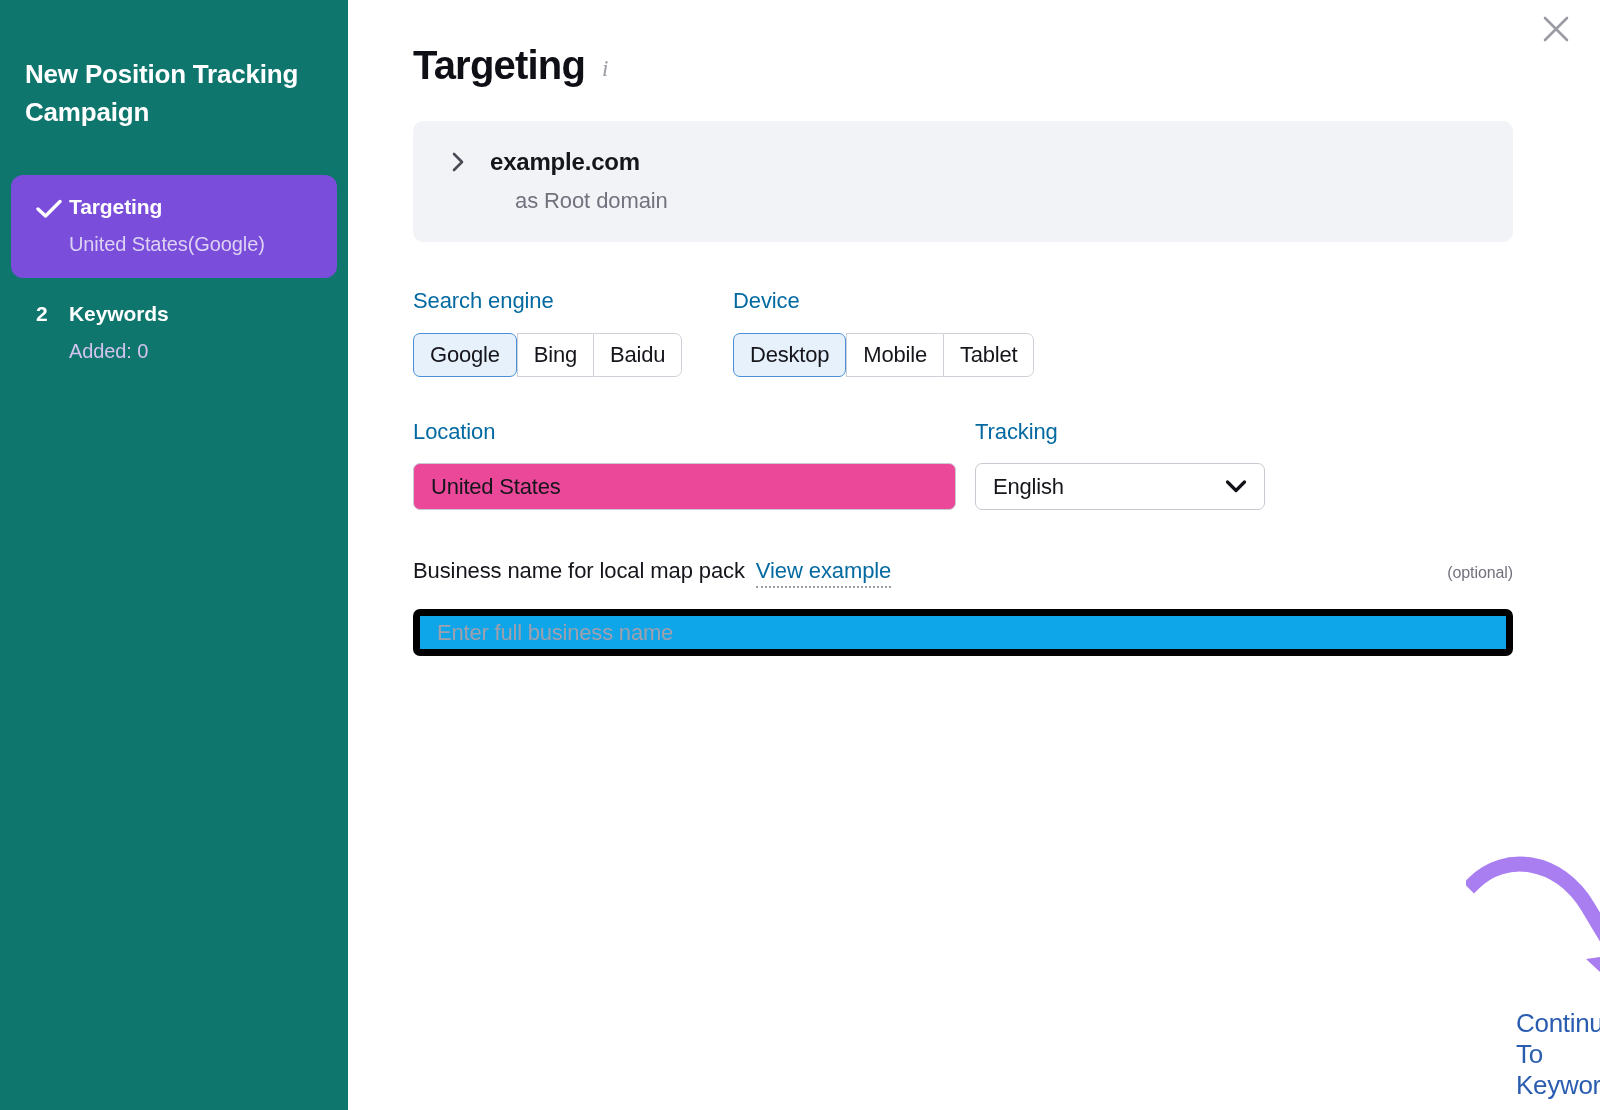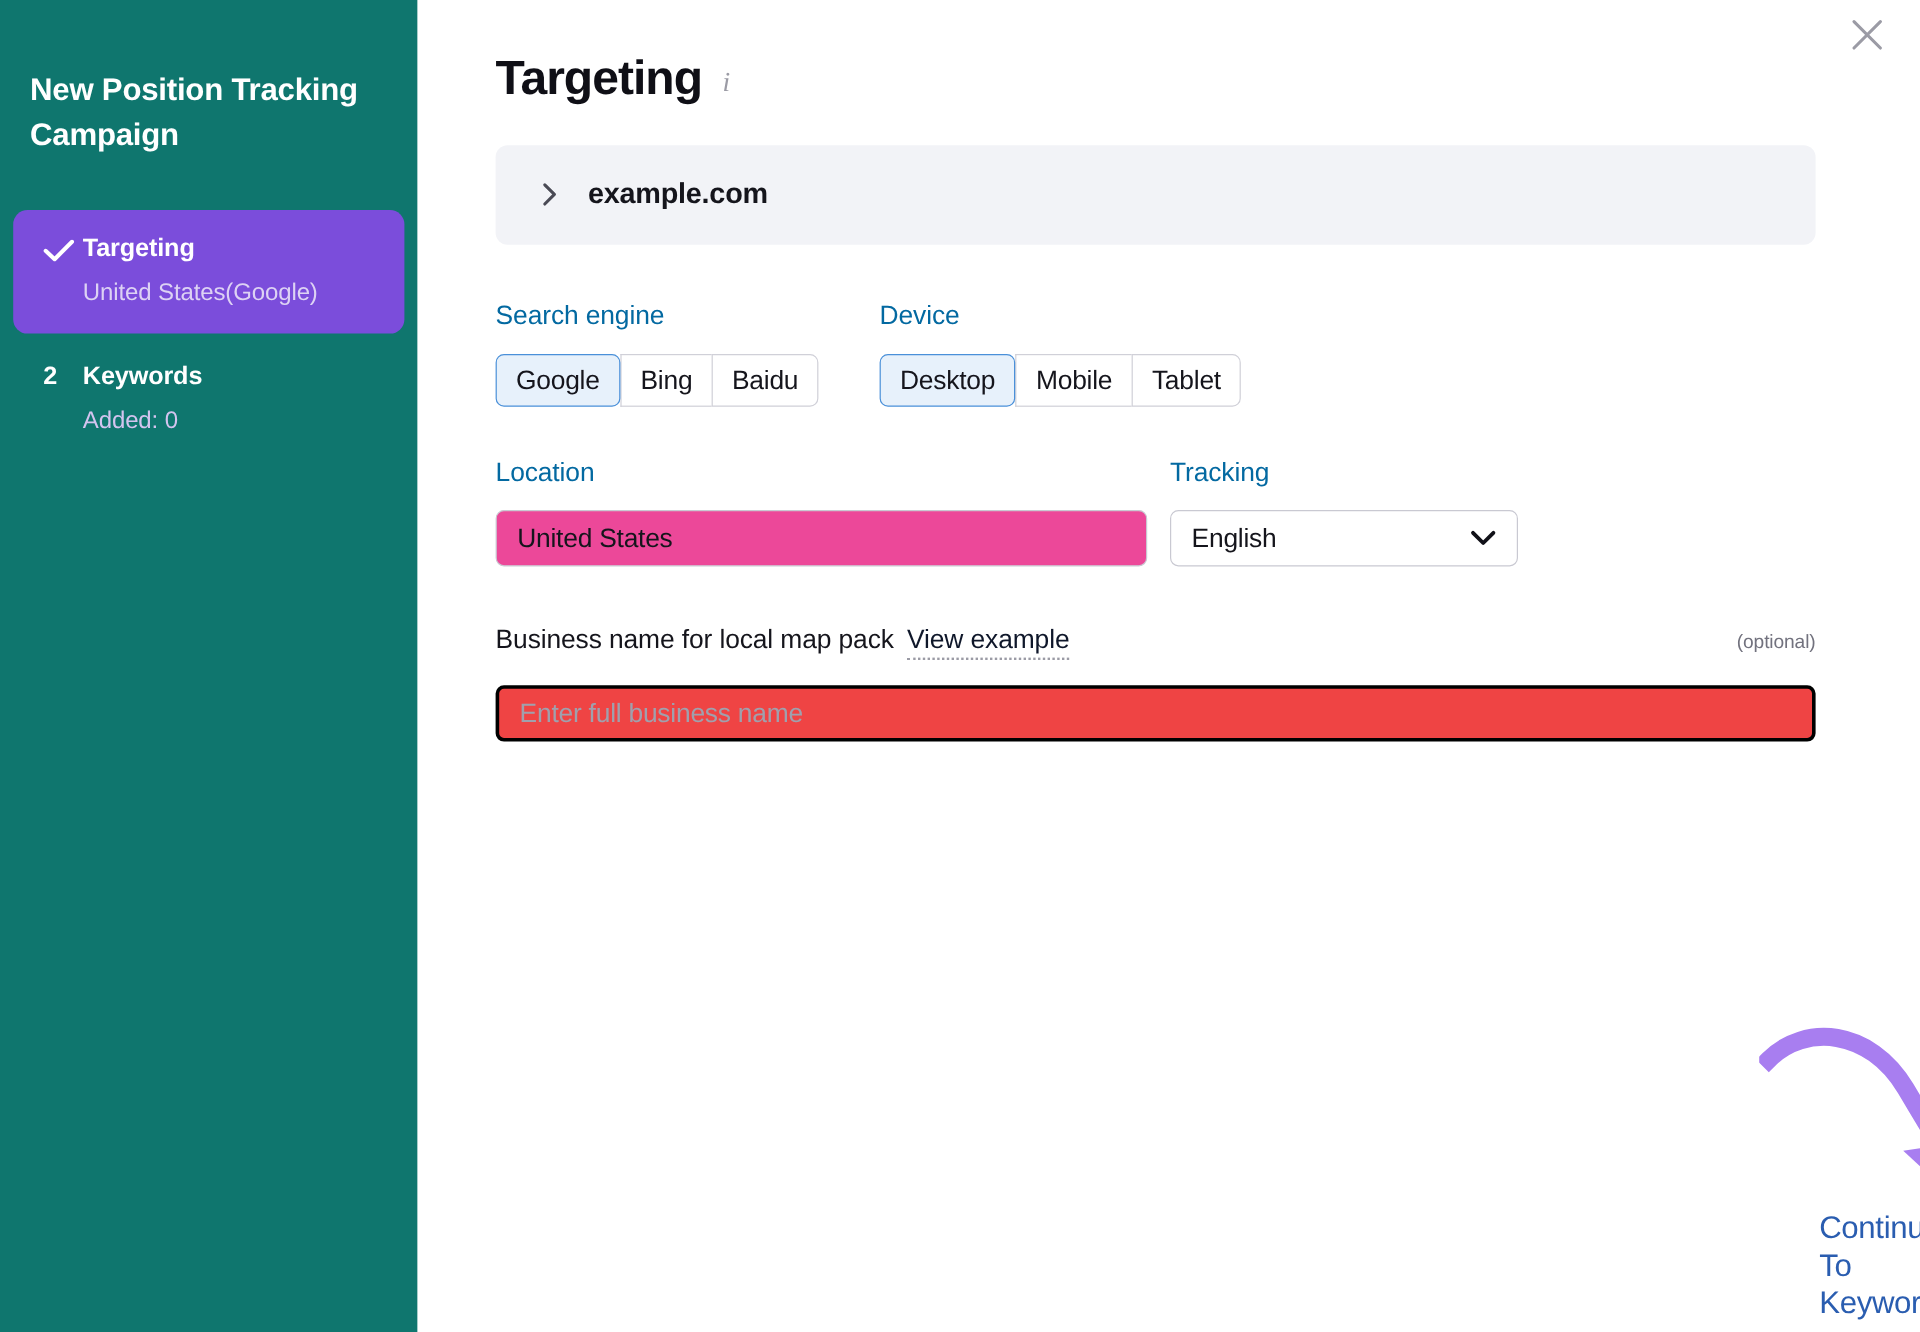--- a/index.html
+++ b/index.html
@@ -285,46 +285,46 @@
   }
 
   .business-label {
     font-size: 22px;
     color: #15151c;
     letter-spacing: -0.1px;
   }
 
   .view-example {
     font-size: 22px;
-    color: #0f172a;
+    color: #0369a1;
     margin-left: 11px;
     border-bottom: 2px dotted #9b9ba5;
     padding-bottom: 2px;
     cursor: pointer;
     letter-spacing: -0.1px;
   }
 
   .optional {
     margin-left: auto;
     font-size: 16px;
     color: #72727e;
     letter-spacing: -0.1px;
   }
 
   .business-input {
     font-family: "Liberation Sans", sans-serif;
     margin-top: 21px;
     width: 1100px;
     height: 47px;
-    border: 3px solid #000000;
+    border: 7px solid #000000;
     border-radius: 7px;
     padding: 0 17px;
     font-size: 22px;
     color: #15151c;
-    background: #ef4444;
+    background: #0ea5e9;
     letter-spacing: -0.2px;
     outline: none;
   }
 
   .business-input::placeholder { color: #a0a0ad; }
 
   
   .cta-arrow {
     position: absolute;
     left: 1118px;
@@ -398,20 +398,21 @@
       
       <section class="domain-card">
         <div class="domain-row">
           <span class="domain-chevron">
             <svg width="14" height="22" viewBox="0 0 14 22" aria-hidden="true">
               <path d="M3 3 L11 11 L3 19" fill="none" stroke="#4a4a55" stroke-width="2.6" stroke-linecap="round" stroke-linejoin="round"></path>
             </svg>
           </span>
           <span class="domain-name">example.com</span>
         </div>
+        <div class="domain-sub">as Root domain</div>
       </section>
 
       
       <div class="seg-row">
 
         <div class="seg-block-engine">
           <div class="field-label">Search engine</div>
           <div class="seg-group">
             <button class="seg-btn selected">Google</button>
             <button class="seg-btn">Bing</button>

